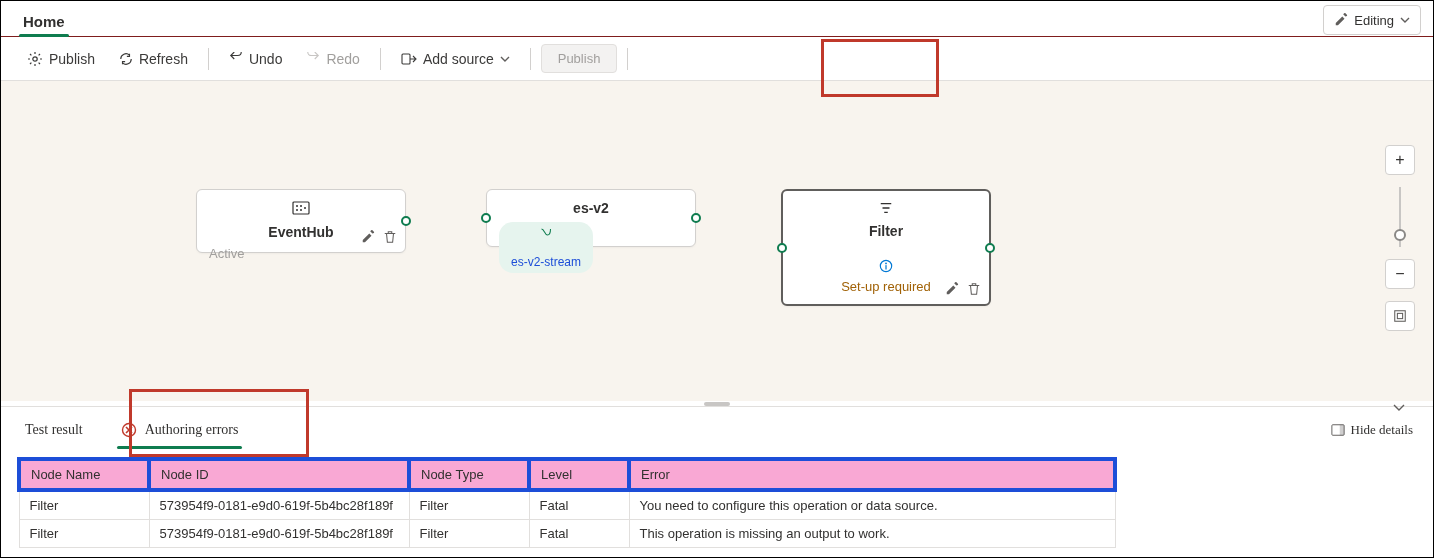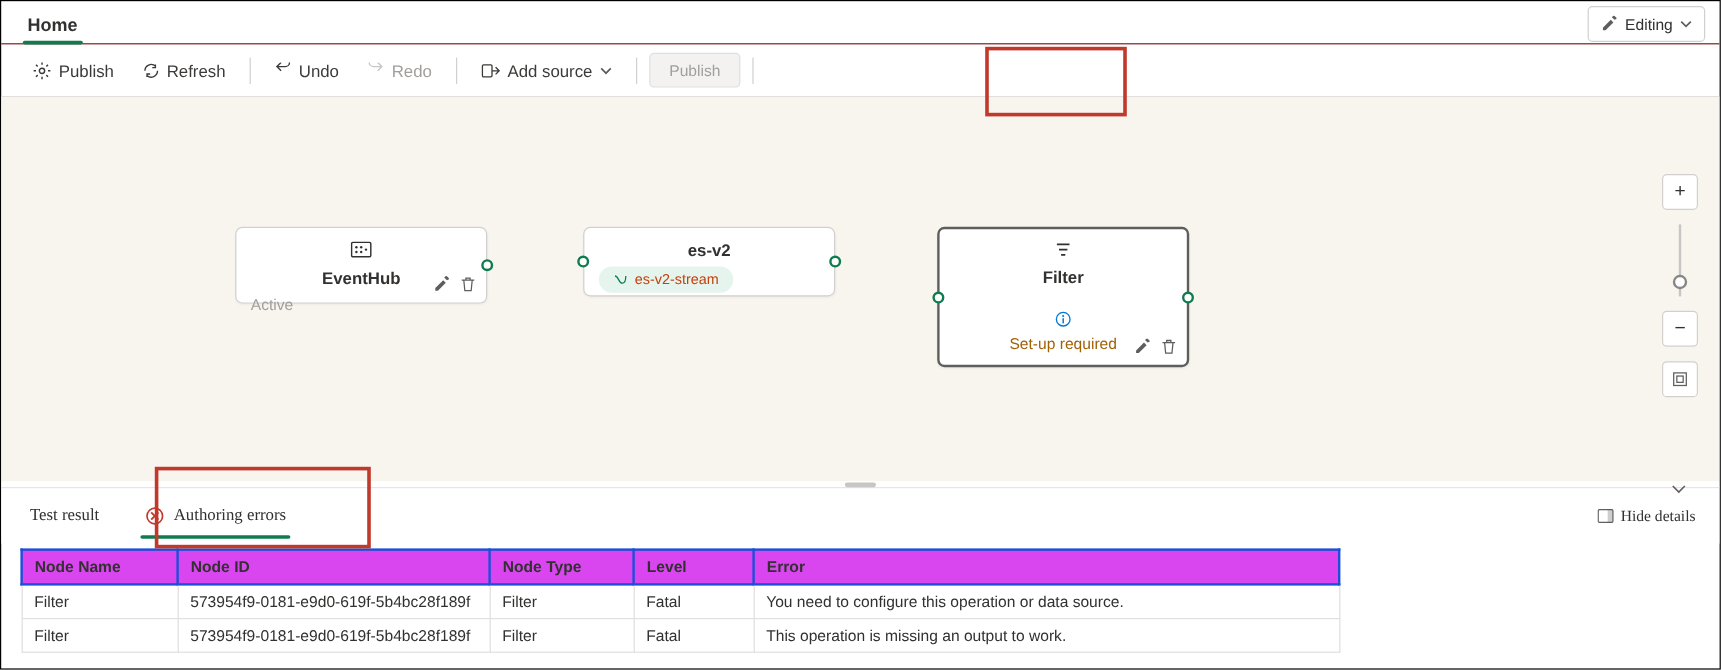--- a/index.html
+++ b/index.html
@@ -129,27 +129,28 @@
     width: 10px; height: 10px;
     background: #fff;
     border: 2px solid #0f7c4f;
     border-radius: 50%;
   }
   .port.right { right: -6px; top: 50%; transform: translateY(-50%); }
   .port.left  { left: -6px; top: 50%; transform: translateY(-50%); }
   .stream-pill {
     display: inline-flex;
     align-items: center;
-    gap: 6px;
+    gap: 17px;
     background: #e6f4ee;
     border-radius: 14px;
     padding: 4px 12px;
     font-size: 12px;
-    color: #c2410c;
+    color: #1d4ed8;
     margin-top: 6px;
+    flex-direction: column;
   }
   .node.filter {
     border: 2px solid #605e5c;
     min-height: 88px;
   }
   .setup-row {
     display: flex;
     align-items: center;
     gap: 6px;
     font-size: 13px;
@@ -264,24 +265,24 @@
     gap: 20px;
     padding: 4px 16px 8px;
   }
   table {
     border-collapse: collapse;
     flex: 0 0 1100px;
     font-size: 13px;
   }
   thead th {
     text-align: left;
-    background: #d946ef;
-    border: 2px solid #1d4ed8;
+    background: #f9a8d4;
+    border: 4px solid #1d4ed8;
     padding: 6px 10px;
-    font-weight: 700;
+    font-weight: 400;
   }
   tbody td {
     border: 1px solid #e1dfdd;
     padding: 6px 10px;
   }
   .side-hint {
     flex: 1;
     font-size: 13px;
     color: #605e5c;
     padding-top: 4px;

